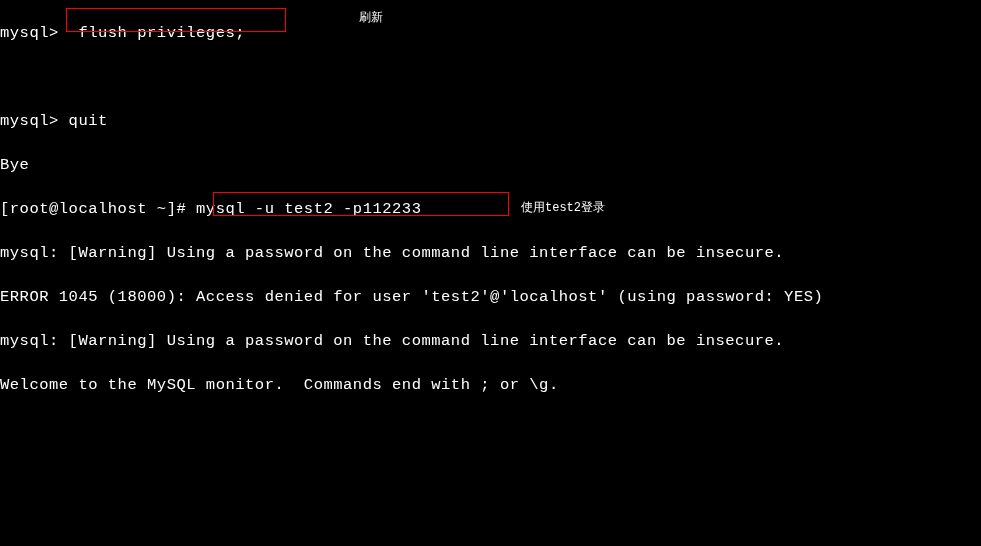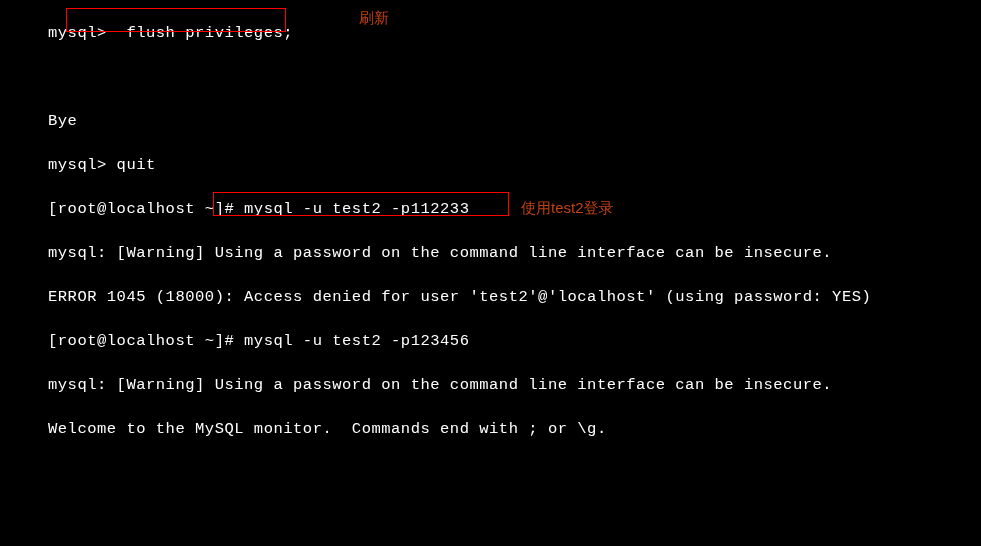--- a/index.html
+++ b/index.html
@@ -19,51 +19,49 @@
     position: absolute;
     top: 0;
     left: 0;
     padding: 0;
     white-space: pre;
   }
   .line {
     display: block;
     white-space: pre;
     height: 22px;
-    margin-left: 48px;
   }
   .box1 {
     position: absolute;
     border: 1px solid #ff0000;
     pointer-events: none;
   }
   .box-a { left: 66px; top: 8px; width: 220px; height: 24px; }
   .box-b { left: 213px; top: 192px; width: 296px; height: 24px; }
   .anno {
     position: absolute;
-    color: #c2410c;
-    font-family: Liberation Sans, sans-serif;
-    font-size: 15px;
+    color: #ffffff;
+    font-family: Liberation Mono, monospace;
+    font-size: 12px;
     letter-spacing: 0;
   }
   .anno-a { left: 359px; top: 7px; }
   .anno-b { left: 521px; top: 197px; }
 </style>
 </head>
 <body>
 
 <div class="terminal">
 <span class="line">mysql&gt;  flush privileges;</span>
 <span class="line"></span>
+<span class="line">mysql&gt; quit</span>
 <span class="line">Bye</span>
-<span class="line">mysql&gt; quit</span>
 <span class="line">[root@localhost ~]# mysql -u test2 -p112233</span>
 <span class="line">mysql: [Warning] Using a password on the command line interface can be insecure.</span>
 <span class="line">ERROR 1045 (18000): Access denied for user 'test2'@'localhost' (using password: YES)</span>
-<span class="line">[root@localhost ~]# mysql -u test2 -p123456</span>
 <span class="line">mysql: [Warning] Using a password on the command line interface can be insecure.</span>
 <span class="line">Welcome to the MySQL monitor.  Commands end with ; or \g.</span>
 
 
 
 
 
 
 
 

